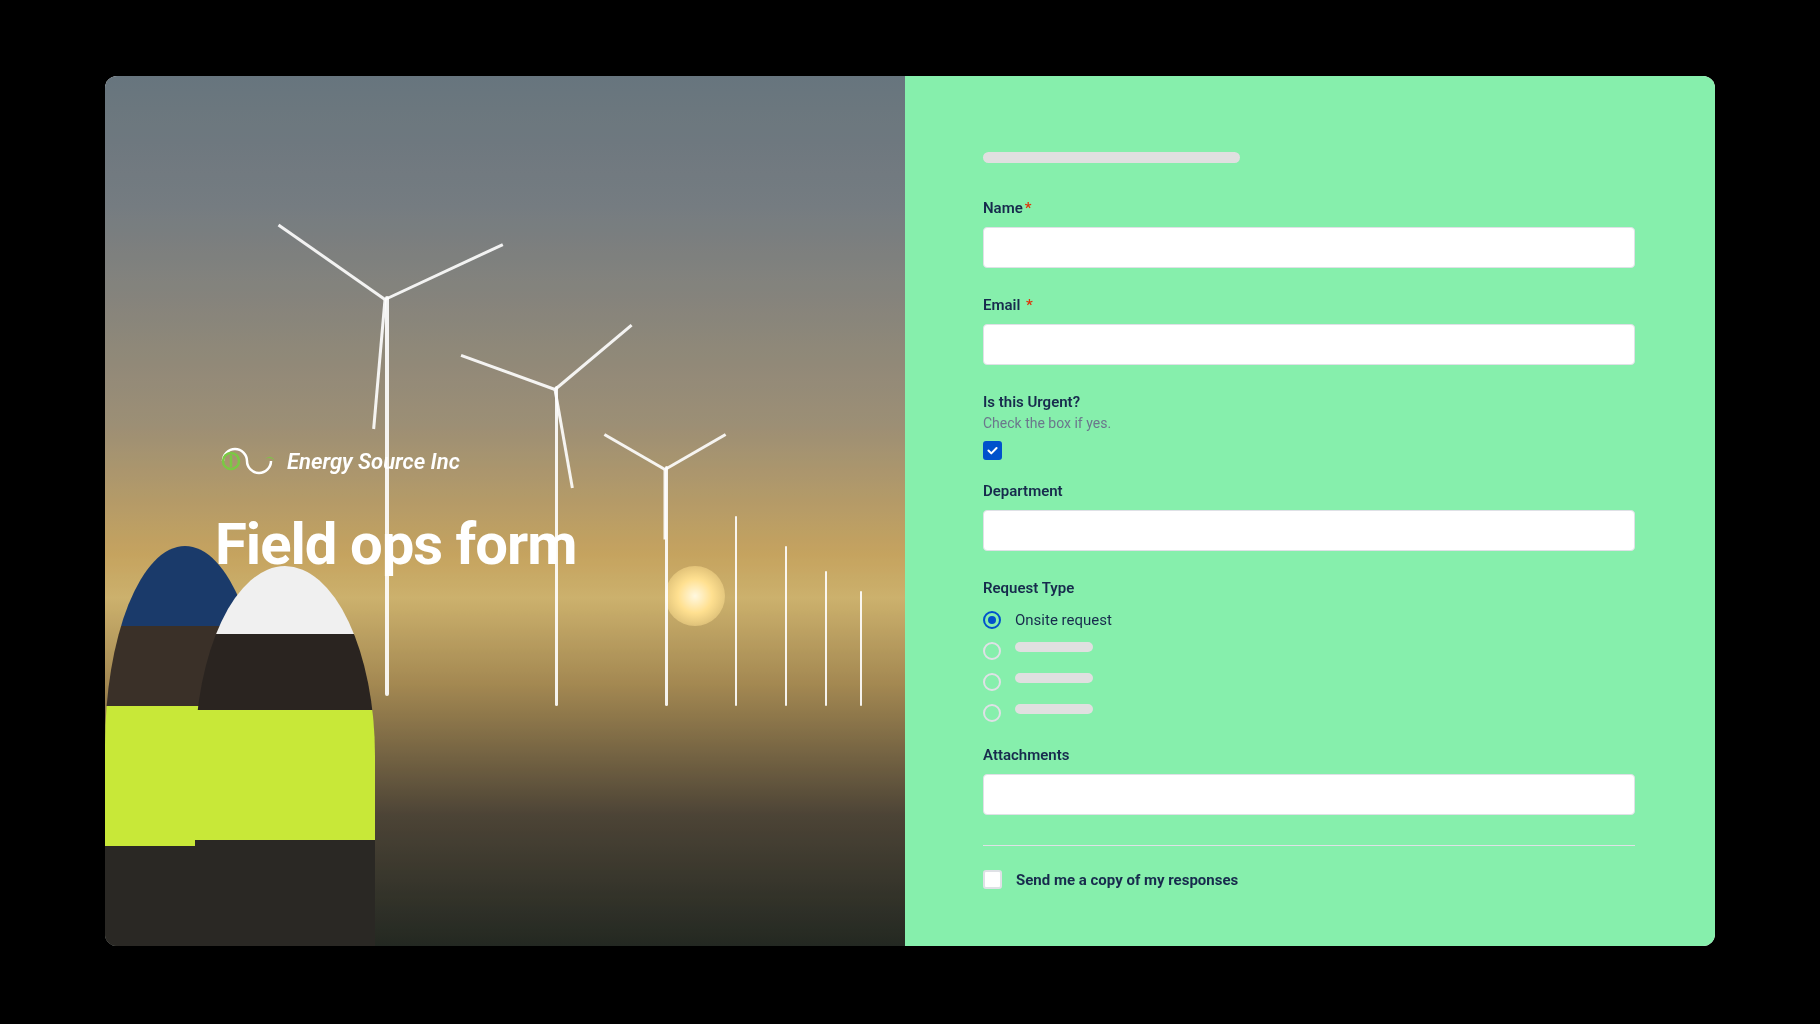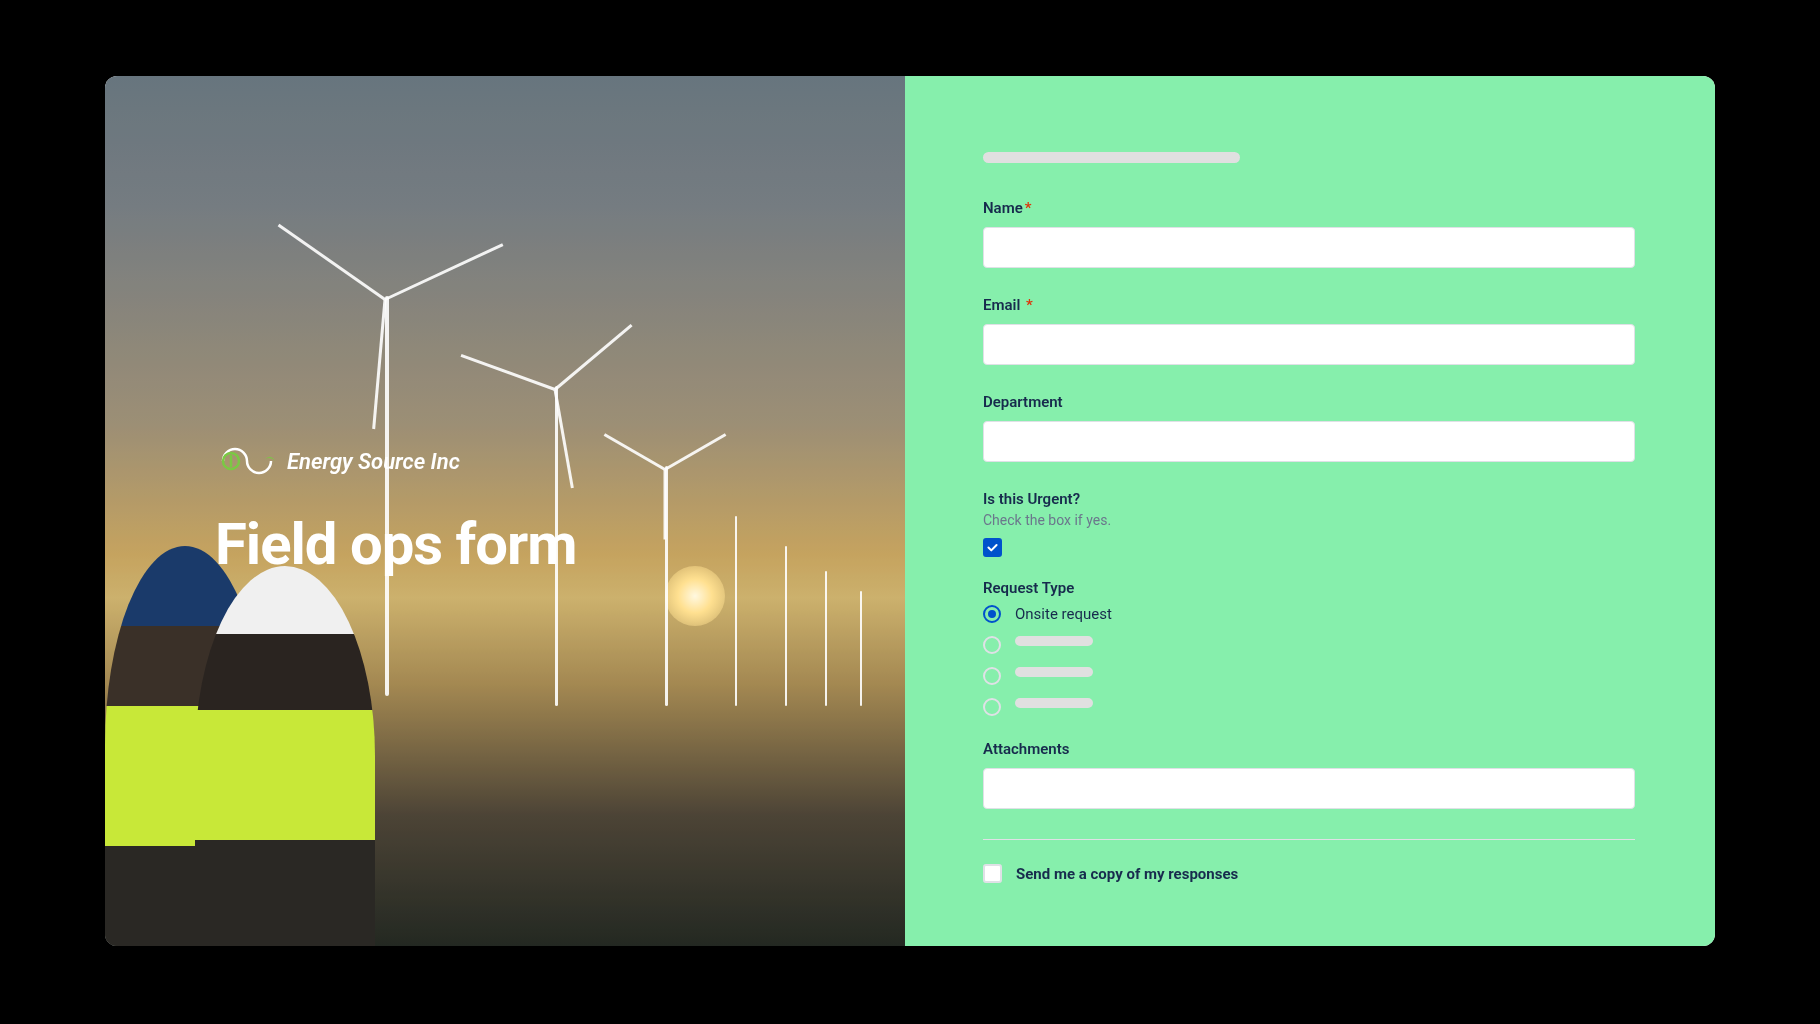--- a/index.html
+++ b/index.html
@@ -313,37 +313,37 @@
       <input type="text" class="text-input" style="">
     </div>
 
     <div class="form-group">
       <label class="field-label">
         <span>Email</span> <span class="required-mark">*</span>
       </label>
       <input type="text" class="text-input" style="">
     </div>
 
-    <div class="form-group">
-      <label class="field-label">Department</label>
-      <input type="text" class="text-input" style="">
-    </div>
-
     <div class="form-group urgent">
       <label class="field-label" style="margin-bottom:4px">Is this Urgent?</label>
       <div class="helper-text">Check the box if yes.</div>
       <div class="checkbox">
         <svg viewBox="0 0 16 16">
           <path d="M3 8 L6.5 11.5 L13 5" stroke="#fff" stroke-width="2.5" fill="none" stroke-linecap="round" stroke-linejoin="round"></path>
         </svg>
       </div>
     </div>
 
+    <div class="form-group">
+      <label class="field-label">Department</label>
+      <input type="text" class="text-input" style="">
+    </div>
+
     <div class="form-group request-type">
-      <label class="field-label" style="margin-bottom:8px">Request Type</label>
+      <label class="field-label" style="margin-bottom:14px">Request Type</label>
 
       <div class="radio-option">
         <div class="radio-circle selected"></div>
         <span class="radio-label">Onsite request</span>
       </div>
 
       <div class="radio-option">
         <div class="radio-circle"></div>
         <div class="radio-skeleton"></div>
       </div>

